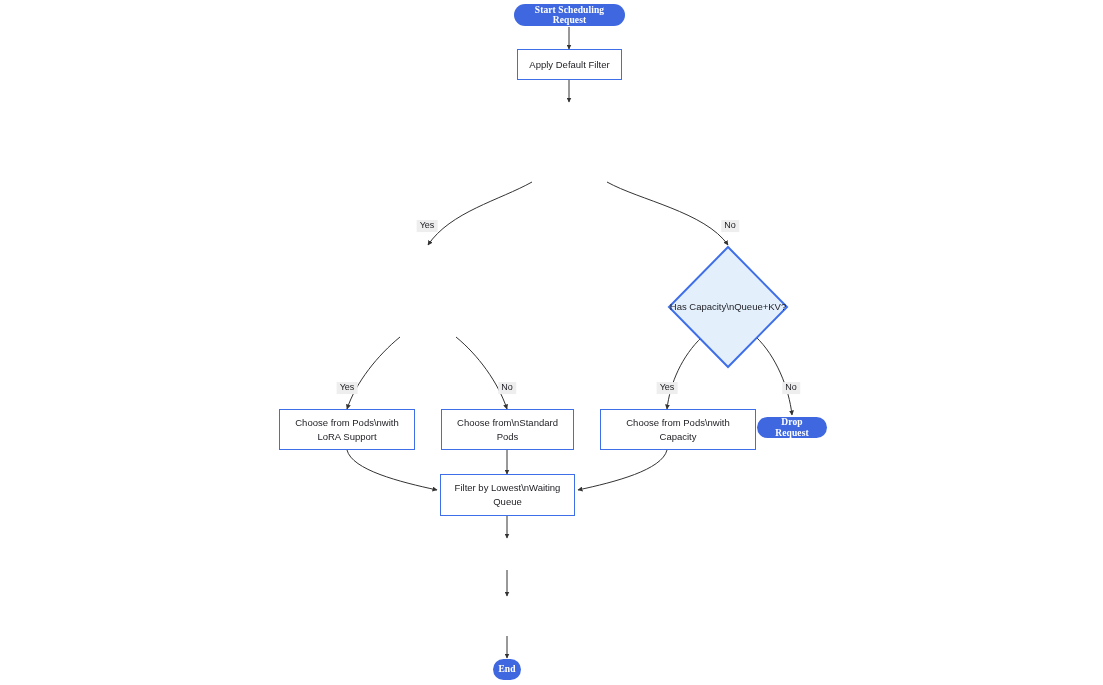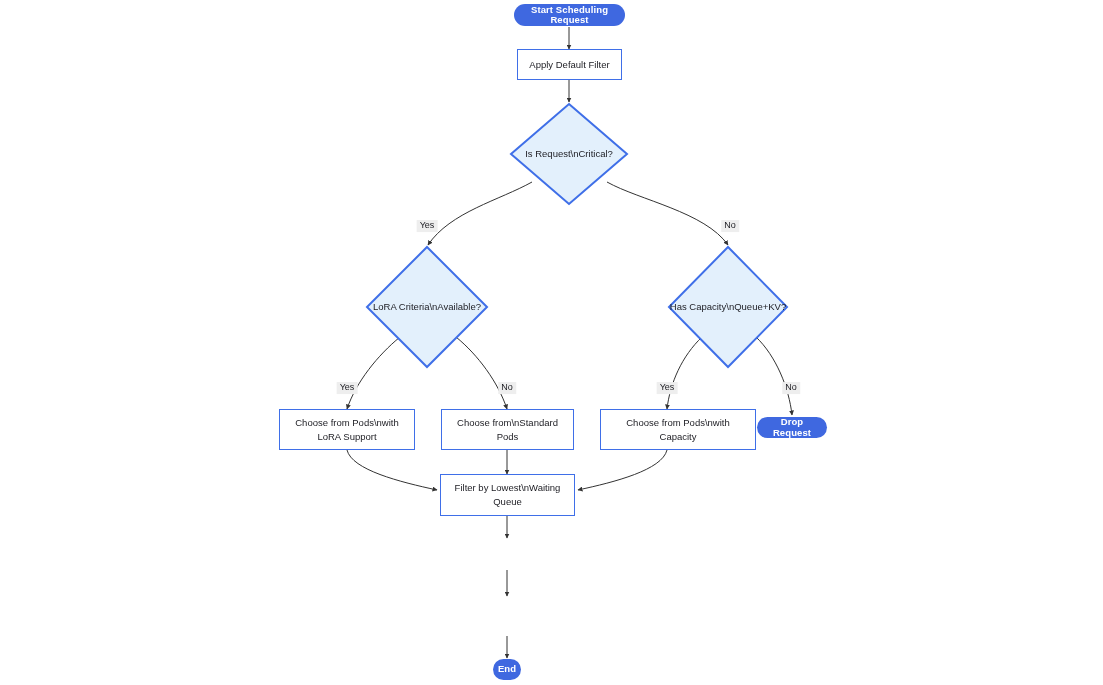--- a/index.html
+++ b/index.html
@@ -36,20 +36,21 @@
   
   .pill {
     background: #3f68e0;
     color: #ffffff;
     border-radius: 999px;
     font-size: 9.5px;
     font-weight: bold;
     letter-spacing: 0.1px;
     line-height: 1.1;
     padding: 0 10px;
+    font-family: Liberation Serif, serif;
   }
   
   .process {
     background: #ffffff;
     border: 1.2px solid #3f6fe8;
     color: #1c1c22;
     font-size: 9.5px;
     line-height: 1.45;
     padding: 0 6px;
   }
@@ -130,33 +131,21 @@
       <path d="M 507 570 L 507 596"></path>
 
       <path d="M 507 636 L 507 658"></path>
     </g>
   </svg>
 
   <div class="node pill" style="left:514px; top:4px; width:111px; height:22px;">Start Scheduling Request</div>
 
   <div class="node process" style="left:517px; top:49px; width:105px; height:31px;">Apply Default Filter</div>
 
-  <div class="decision-wrap" style="left:509px; top:102px; width:120px; height:104px;">
-    <svg class="decision-shape" viewBox="0 0 120 104" preserveAspectRatio="none">
-      <polygon points="60,2 118,52 60,102 2,52" fill="#e3f0fc" stroke="#3f6fe8" stroke-width="2"></polygon>
-    </svg>
-    <div class="decision-label">Is Request\nCritical?</div>
-  </div>
 
-  <div class="decision-wrap" style="left:365px; top:245px; width:124px; height:124px;">
-    <svg class="decision-shape" viewBox="0 0 124 124" preserveAspectRatio="none">
-      <polygon points="62,2 122,62 62,122 2,62" fill="#e3f0fc" stroke="#3f6fe8" stroke-width="2"></polygon>
-    </svg>
-    <div class="decision-label">LoRA Criteria\nAvailable?</div>
-  </div>
 
   <div class="decision-wrap" style="left:667px; top:245px; width:122px; height:124px;">
     <svg class="decision-shape" viewBox="0 0 122 124" preserveAspectRatio="none">
       <polygon points="61,2 120,62 61,122 2,62" fill="#e3f0fc" stroke="#3f6fe8" stroke-width="2"></polygon>
     </svg>
     <div class="decision-label">Has Capacity\nQueue+KV?</div>
   </div>
 
   <div class="node process" style="left:441px; top:409px; width:133px; height:41px;">Choose from\nStandard Pods</div>
 

